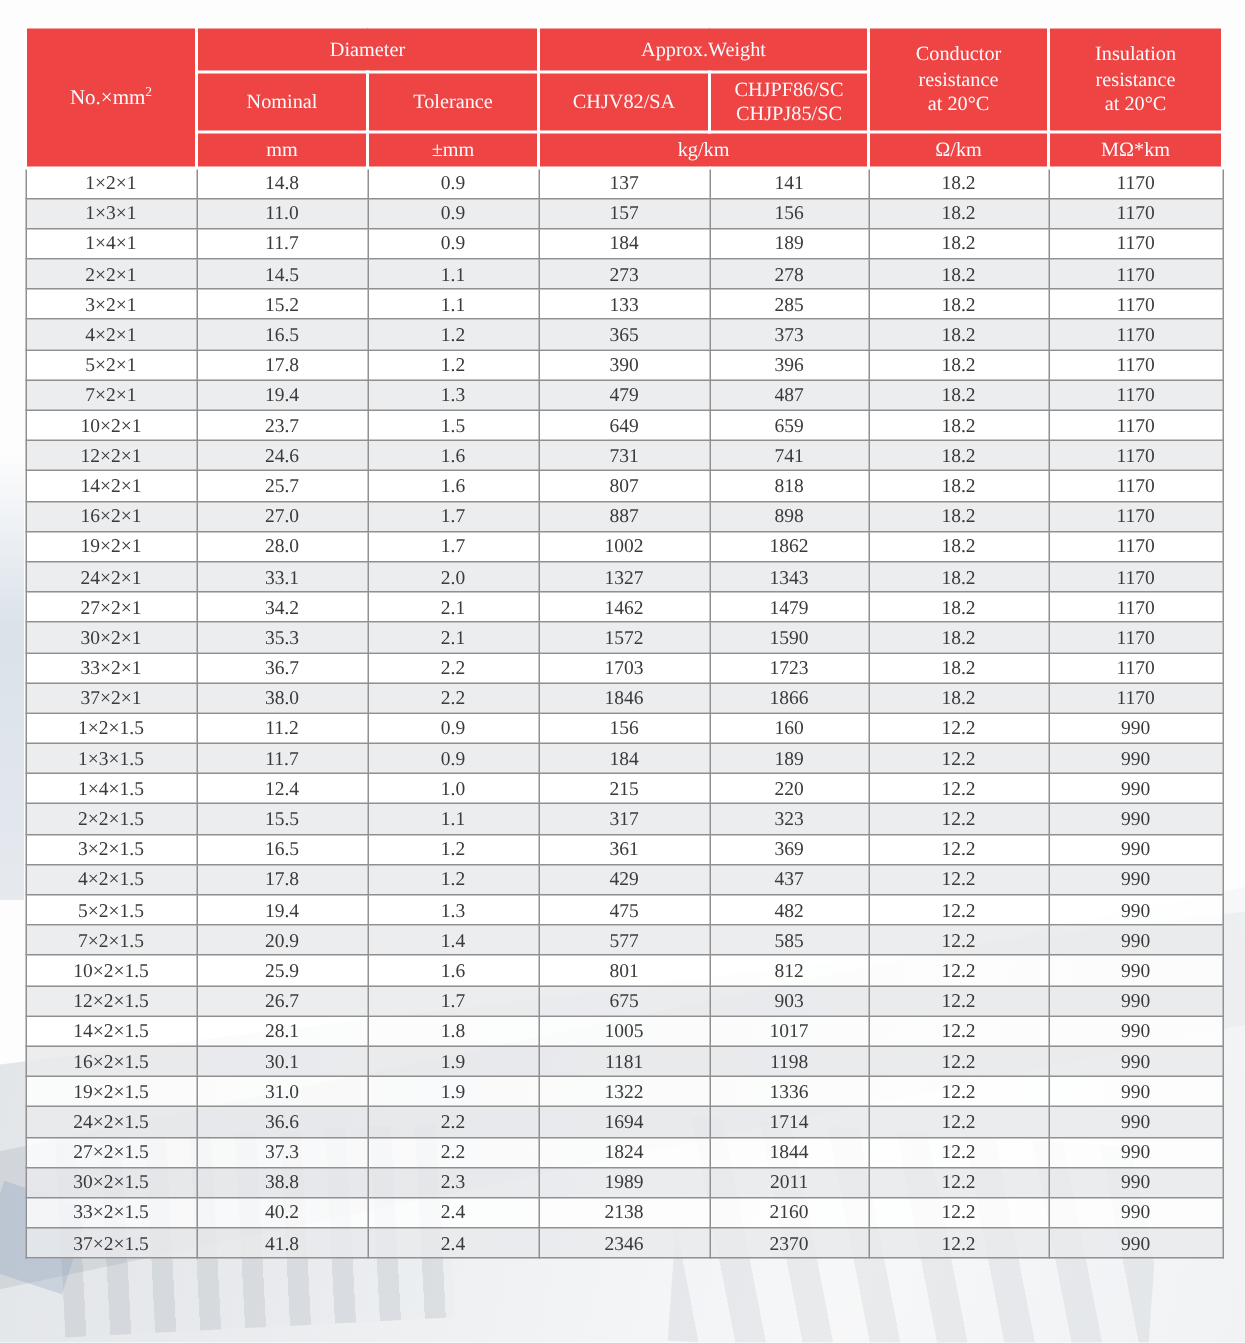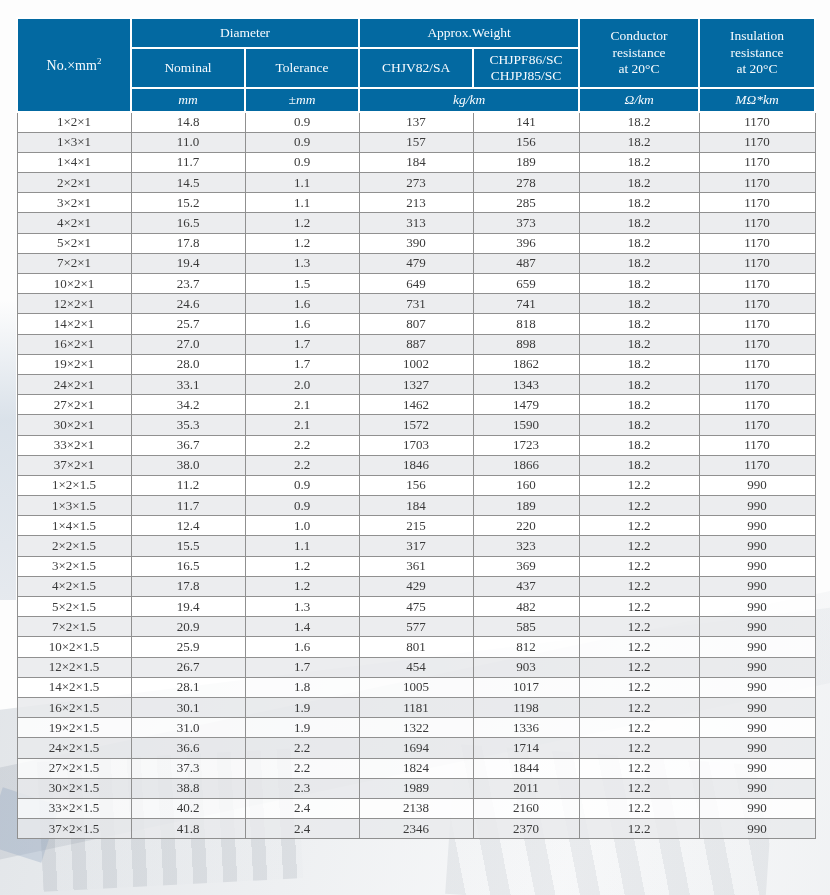--- a/index.html
+++ b/index.html
@@ -47,31 +47,31 @@
     transform: rotate(18deg);
   }
   
   table.spec {
     position: absolute; left: 16px; top: 17px;
     width: 798px;
     border-collapse: collapse;
     table-layout: fixed;
   }
   .spec th {
-    background: #0369a1;
+    background: #ef4444;
     color: #f8fbfe;
     border: 2px solid #ffffff;
     font-weight: normal;
     font-size: 13.5px;
     text-align: center;
     vertical-align: middle;
   }
   .spec thead tr.h1 th { height: 30px; }
   .spec thead tr.h2 th { height: 40px; }
-  .spec thead tr.h3 th { height: 24px; font-style: italic; }
+  .spec thead tr.h3 th { height: 24px; }
   .spec th.corner { font-size: 14px; }
   .spec th sup { font-size: 9px; vertical-align: super; }
   .spec th .hline { line-height: 1.22; }
   .spec td {
     border: 1px solid #909090;
     height: 20.2px;
     font-size: 13px;
     color: #3a3a3a;
     text-align: center;
     vertical-align: middle;
@@ -172,30 +172,30 @@
       <td>1.1</td>
       <td>273</td>
       <td>278</td>
       <td>18.2</td>
       <td>1170</td>
     </tr>
         <tr>
       <td>3×2×1</td>
       <td>15.2</td>
       <td>1.1</td>
-      <td>213</td>
+      <td>133</td>
       <td>285</td>
       <td>18.2</td>
       <td>1170</td>
     </tr>
         <tr>
       <td>4×2×1</td>
       <td>16.5</td>
       <td>1.2</td>
-      <td>313</td>
+      <td>365</td>
       <td>373</td>
       <td>18.2</td>
       <td>1170</td>
     </tr>
         <tr>
       <td>5×2×1</td>
       <td>17.8</td>
       <td>1.2</td>
       <td>390</td>
       <td>396</td>
@@ -379,21 +379,21 @@
       <td>1.6</td>
       <td>801</td>
       <td>812</td>
       <td>12.2</td>
       <td>990</td>
     </tr>
         <tr>
       <td>12×2×1.5</td>
       <td>26.7</td>
       <td>1.7</td>
-      <td>454</td>
+      <td>675</td>
       <td>903</td>
       <td>12.2</td>
       <td>990</td>
     </tr>
         <tr>
       <td>14×2×1.5</td>
       <td>28.1</td>
       <td>1.8</td>
       <td>1005</td>
       <td>1017</td>

